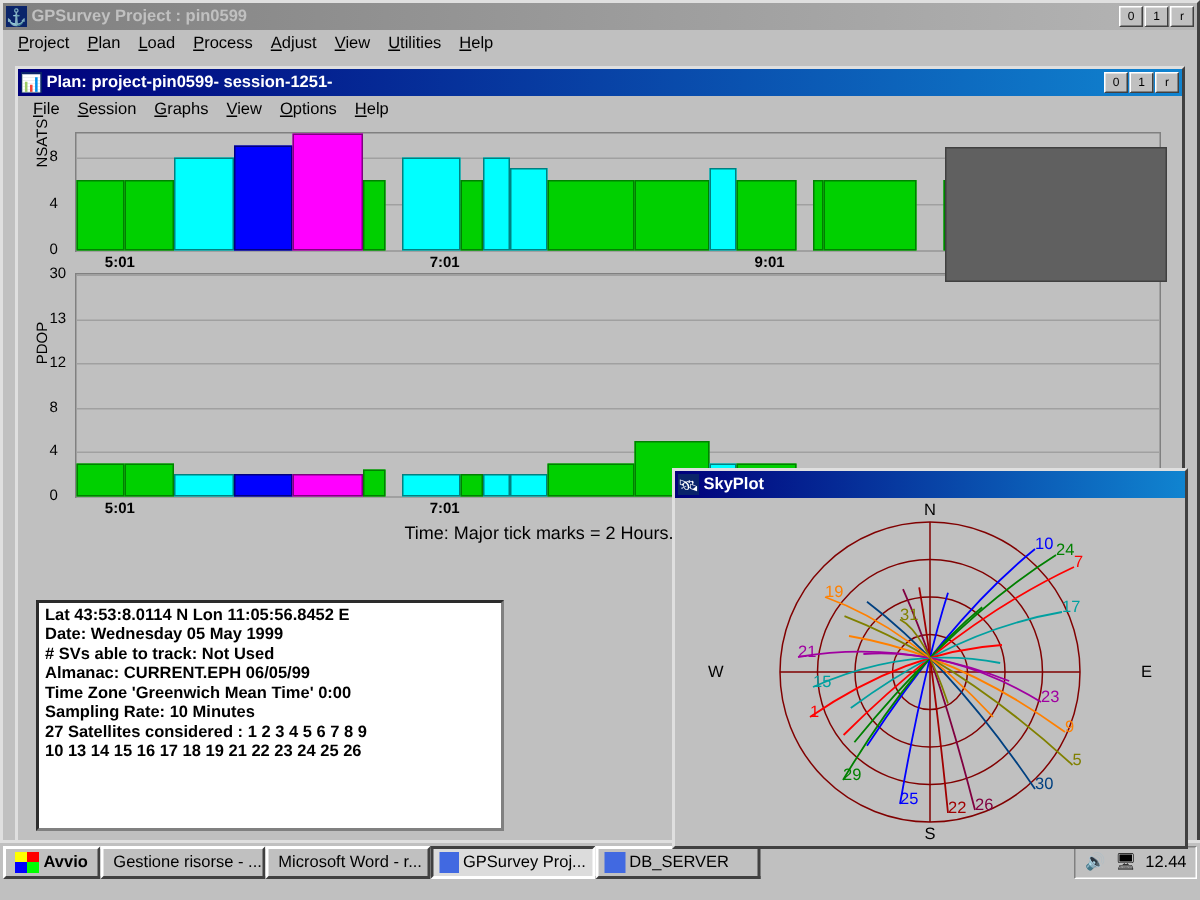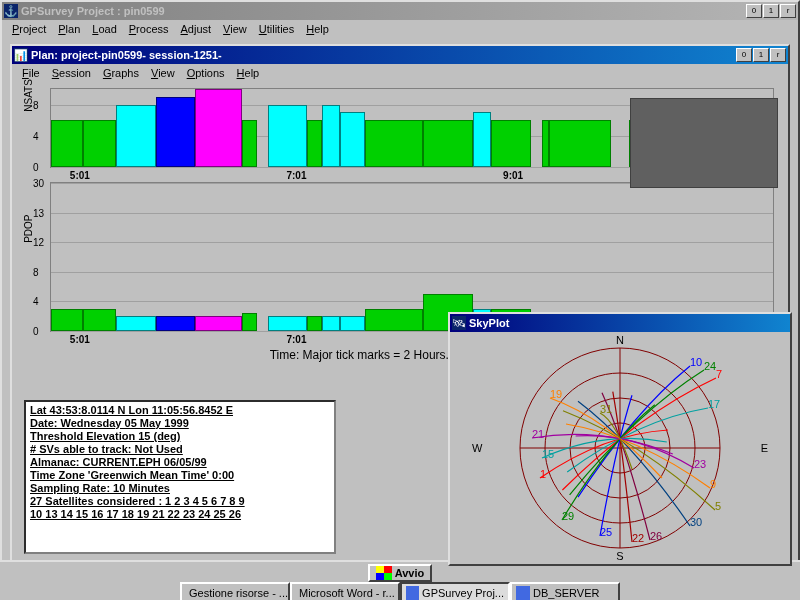--- a/index.html
+++ b/index.html
@@ -30,34 +30,34 @@
   .grid-h { position: absolute; left: 0; right: 0; height: 1px; background: #a0a0a0; }
   .bar { position: absolute; bottom: 0; border: 1px solid #006000; }
   .bar.g { background: #00d000; border-color:#008000;}
   .bar.c { background: #00ffff; border-color:#008080;}
   .bar.b { background: #0000ff; border-color:#000080;}
   .bar.m { background: #ff00ff; border-color:#800080;}
   .xtick { position: absolute; bottom: -14px; font-size: 10px; color: #000; transform: translateX(-50%); font-weight: bold; }
   .chart-caption { text-align: center; color: #000; padding: 4px; font-size: 12px; }
   
   
-  .info-panel { position: absolute; left: 12px; top: 354px; width: 312px; height: 154px; background: #fff; border: 2px inset #808080; padding: 2px 4px; color: #000; font-weight: bold; line-height: 13px; font-size: 11px; overflow: hidden; text-decoration: underline; }
+  .info-panel { position: absolute; left: 12px; top: 354px; width: 312px; height: 154px; background: #fff; border: 2px inset #808080; padding: 2px 4px; color: #000; font-weight: bold; line-height: 13px; font-size: 11px; overflow: hidden; }
   .info-panel div { white-space: nowrap; }
   
   
   .dark-panel { position: absolute; right: 10px; top: 52px; width: 148px; height: 90px; background: #606060; border: 1px solid #404040; }
   
   
   .win-sky { position: absolute; left: 446px; top: 310px; width: 344px; height: 254px; background: #c0c0c0; border: 2px solid; border-color: #dfdfdf #404040 #404040 #dfdfdf; z-index: 5; }
   .sky-body { position: relative; width: 100%; height: calc(100% - 18px); }
   .sky-plot-svg { position: absolute; left: 50%; top: 50%; transform: translate(-50%,-50%); }
   .compass { position: absolute; font-size: 11px; color: #000; }
   
   
-  .taskbar { position: absolute; left: 0; bottom: 0; width: 800px; height: 40px; background: #c0c0c0; border-top: 2px solid #dfdfdf; display: flex; align-items: center; padding: 2px; flex-direction: column; }
+  .taskbar { position: absolute; left: 0; bottom: 0; width: 800px; height: 40px; background: #c0c0c0; border-top: 2px solid #dfdfdf; display: flex; padding: 2px; }
   .start-btn { height: 22px; padding: 0 6px; background: #c0c0c0; border: 2px solid; border-color: #fff #404040 #404040 #fff; display: flex; align-items: center; font-weight: bold; }
   .start-btn .flag { width: 16px; height: 14px; margin-right: 3px; background: conic-gradient(#f00 0 25%, #0f0 0 50%, #00f 0 75%, #ff0 0); }
   .task-btn { height: 22px; width: 110px; margin-left: 0; padding: 0 4px; background: #c0c0c0; border: 2px solid; border-color: #fff #404040 #404040 #fff; display: flex; align-items: center; overflow: hidden; white-space: nowrap; }
   .task-btn.active { border-color: #404040 #fff #fff #404040; background: #dcdcdc; }
   .task-btn .ticon { width: 14px; height: 14px; margin-right: 3px; }
   .tray { margin-left: auto; height: 22px; border: 1px solid; border-color: #808080 #fff #fff #808080; display: flex; align-items: center; padding: 0 6px; gap: 6px; }
   .tray-icon { width: 14px; height: 14px; }
 </style>
 </head>
 <body>
@@ -174,21 +174,20 @@
           </div>
       </div>
       <div class="chart-caption">Time: Major tick marks = 2 Hours.  (Sampling 10 )</div>
     </div>
 
     <div class="dark-panel"></div>
 
     <div class="info-panel" id="info-panel">
         <div>Lat 43:53:8.0114 N   Lon 11:05:56.8452 E</div>
         <div>Date: Wednesday 05 May 1999</div>
-        <div>Threshold Elevation 15 (deg)</div>
         <div># SVs able to track: Not Used</div>
         <div>Almanac: CURRENT.EPH  06/05/99</div>
         <div>Time Zone 'Greenwich Mean Time'  0:00</div>
         <div>Sampling Rate: 10 Minutes</div>
         <div>27 Satellites considered : 1 2 3 4 5 6 7 8 9</div>
         <div>10 13 14 15 16 17 18 19 21 22 23 24 25 26</div>
       </div>
   </div>
 
   <div class="win-sky">

